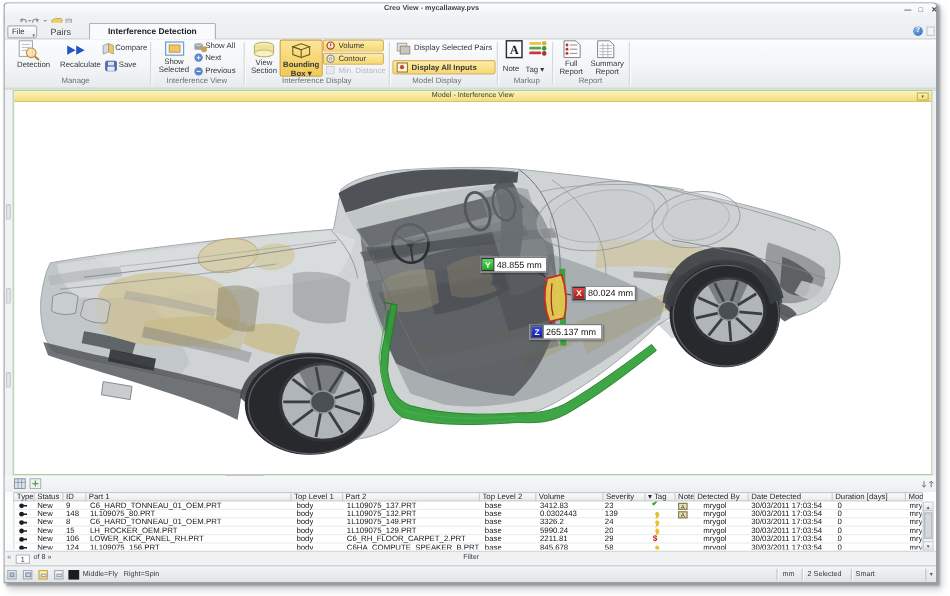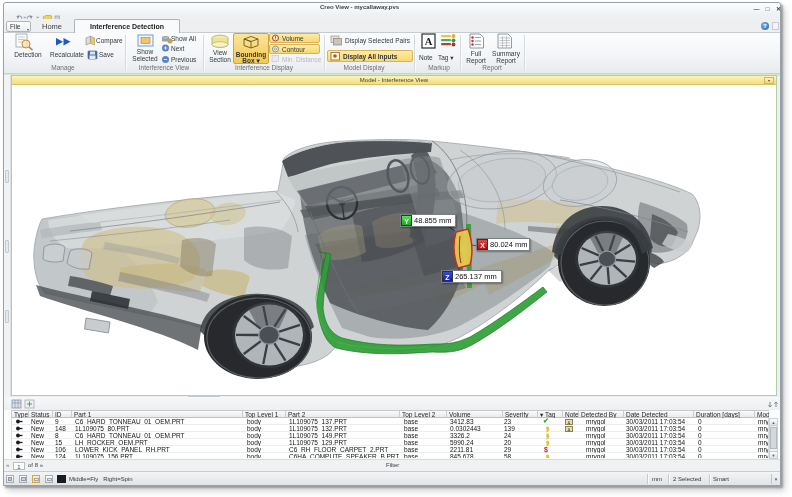--- a/index.html
+++ b/index.html
@@ -77,21 +77,21 @@
     <path d="M1.2,2.2 l3,-1 l-0.4,3 z" fill="#8a9097"></path>
     <path d="M8,4.5 l1.7,-1.7 l1.7,1.7 z" fill="#9aa0a6" transform="rotate(180 9.7 3.6)"></path>
     <path d="M16.5,4.5 a2.2,2.2 0 1,0 -2.2,2" fill="none" stroke="#8a9097" stroke-width="0.9"></path>
     <path d="M17.8,2.2 l-3,-1 l0.4,3 z" fill="#8a9097"></path>
     <path d="M21,4.5 l1.7,-1.7 l1.7,1.7 z" fill="#9aa0a6" transform="rotate(180 22.7 3.6)"></path>
     <path d="M28,3 l3,-1.5 5,0 1,1.5 -1.5,3 -6.5,0 z" fill="#f0d060" stroke="#c0a040" stroke-width="0.7"></path>
     <rect x="40" y="2" width="4.5" height="4" fill="#cdd2d6" stroke="#9aa0a6" stroke-width="0.7"></rect>
   </svg>
   <div id="tabrow">
     <div id="filetab">File<span class="arr">▾</span></div>
-    <div id="hometab">Home</div>
+    <div id="hometab">Pairs</div>
     <div id="activetab">Interference Detection</div>
     <div id="helpbtn">?</div>
     <div id="helpbtn2"></div>
   </div>
   <div id="ribbon">
     <div class="gsep" style="left:121px"></div>
     <div class="gsep" style="left:199px"></div>
     <div class="gsep" style="left:320px"></div>
     <div class="gsep" style="left:410px"></div>
     <div class="gsep" style="left:456px"></div>

